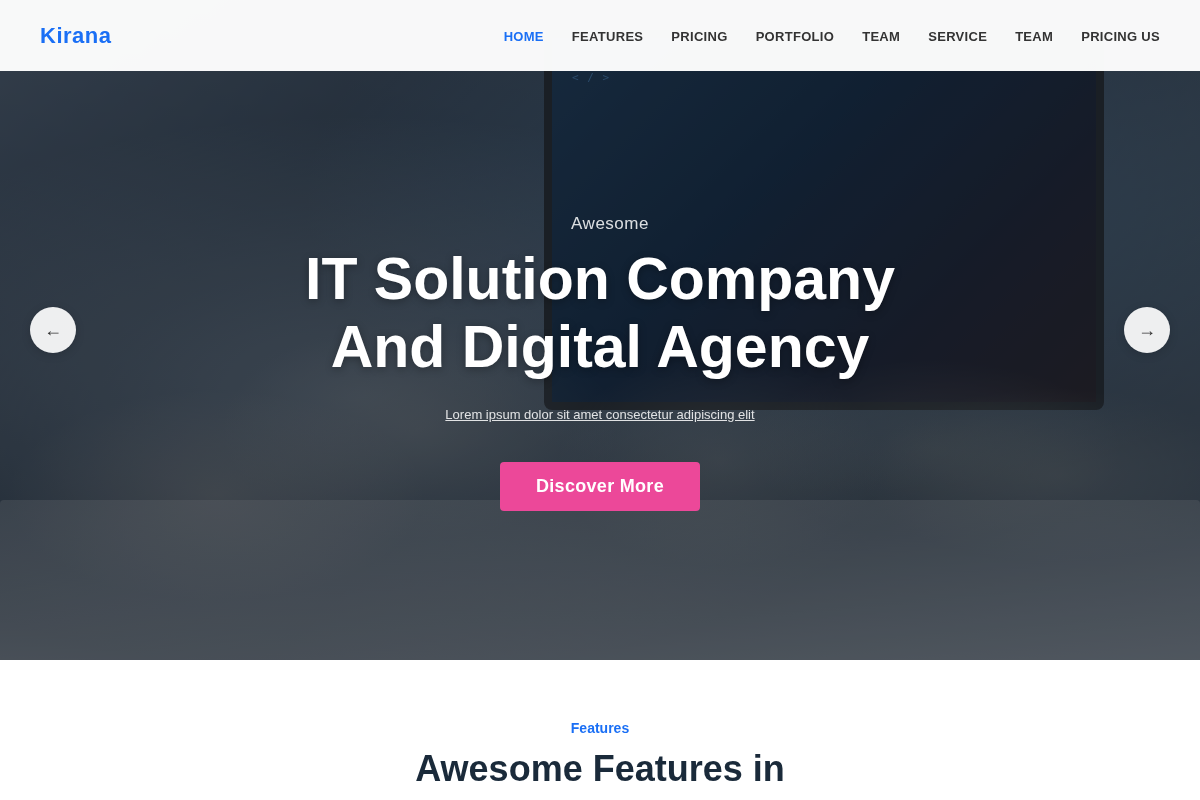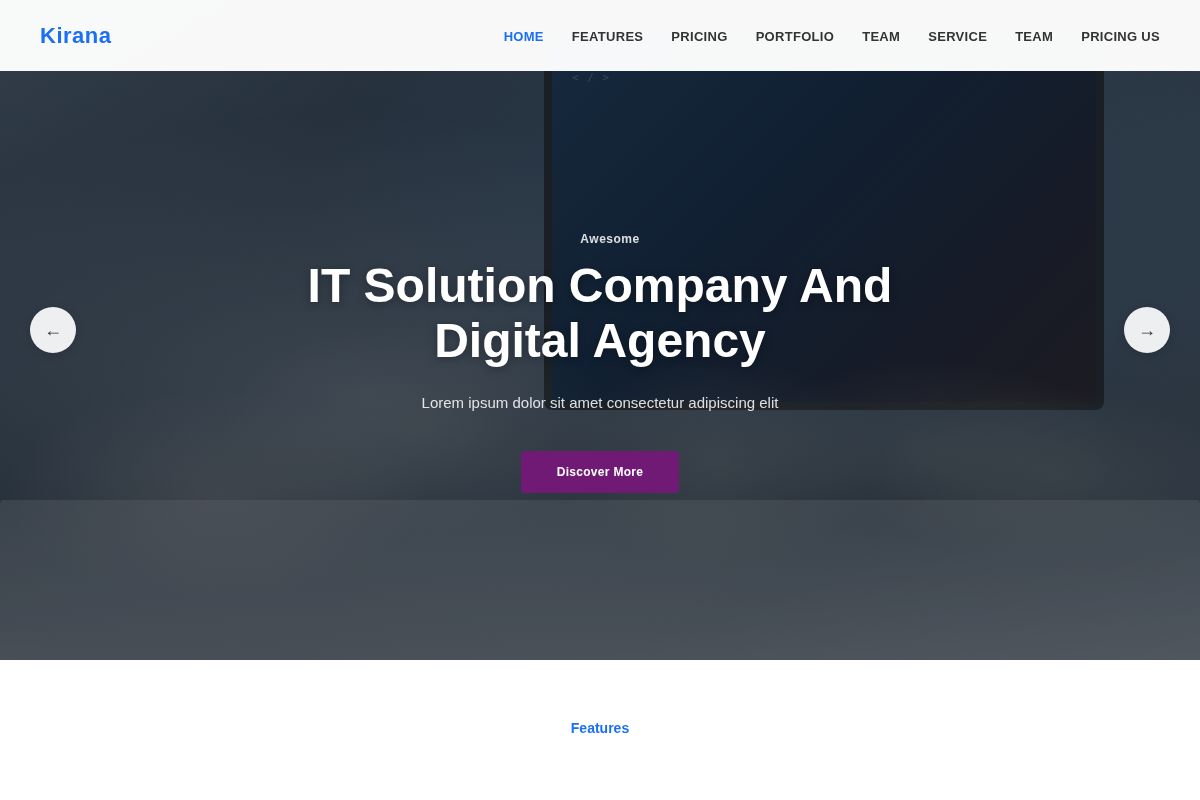--- a/index.html
+++ b/index.html
@@ -128,47 +128,48 @@
       display: flex;
       flex-direction: column;
       align-items: center;
       justify-content: center;
       text-align: center;
       padding: 0 20px;
       padding-top: 65px;
     }
     .hero-eyebrow {
       color: rgba(255,255,255,0.85);
-      font-size: 12px;
-      font-weight: 700;
+      font-size: 17px;
+      font-weight: 400;
       margin-bottom: 12px;
       letter-spacing: 0.5px;
       margin-left: 20px;
     }
     .hero-title {
       color: #fff;
-      font-size: 48px;
+      font-size: 59px;
       font-weight: 800;
       line-height: 1.15;
       margin-bottom: 22px;
       max-width: 700px;
       text-shadow: 0 2px 8px rgba(0,0,0,0.3);
     }
     .hero-subtitle {
       color: rgba(255,255,255,0.85);
-      font-size: 15px;
+      font-size: 13px;
       line-height: 1.7;
       margin-bottom: 36px;
       max-width: 440px;
+      text-decoration: underline;
     }
     .hero-cta {
       display: inline-block;
-      background: #701a75;
+      background: #ec4899;
       color: #fff;
-      font-size: 12px;
+      font-size: 18px;
       font-weight: 600;
       padding: 14px 36px;
       border-radius: 4px;
       border: none;
       cursor: pointer;
       letter-spacing: 0.3px;
       transition: background 0.2s;
     }
 
     
@@ -248,13 +249,14 @@
     <button class="hero-cta">Discover More</button>
   </div>
 
   <div class="carousel-arrow carousel-arrow-right">
     <span>→</span>
   </div>
 </section>
 
 <section class="features-section">
   <p class="features-eyebrow">Features</p>
+  <h2 class="features-title">Awesome Features in</h2>
 </section>
 
 </body></html>

